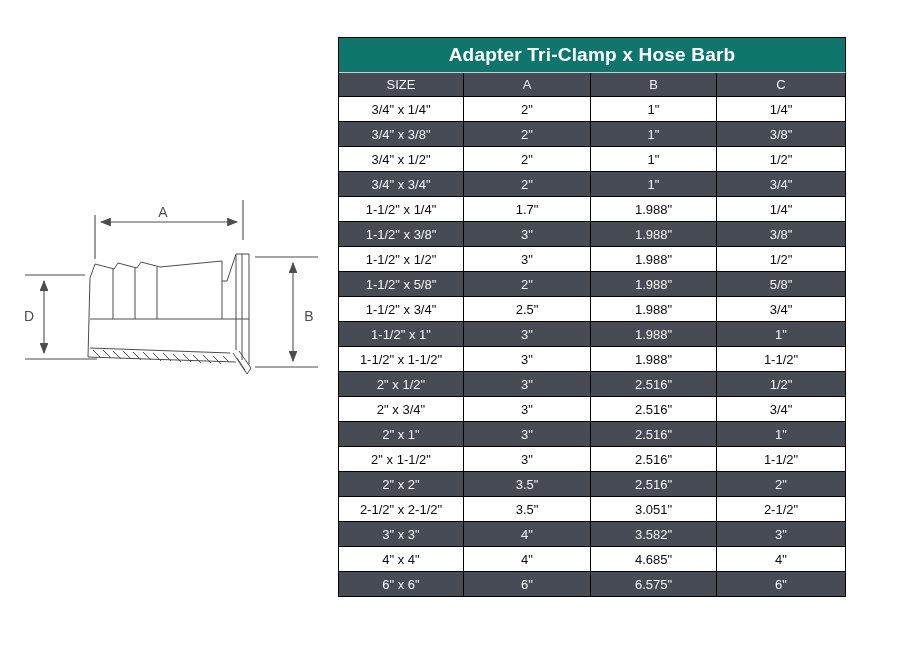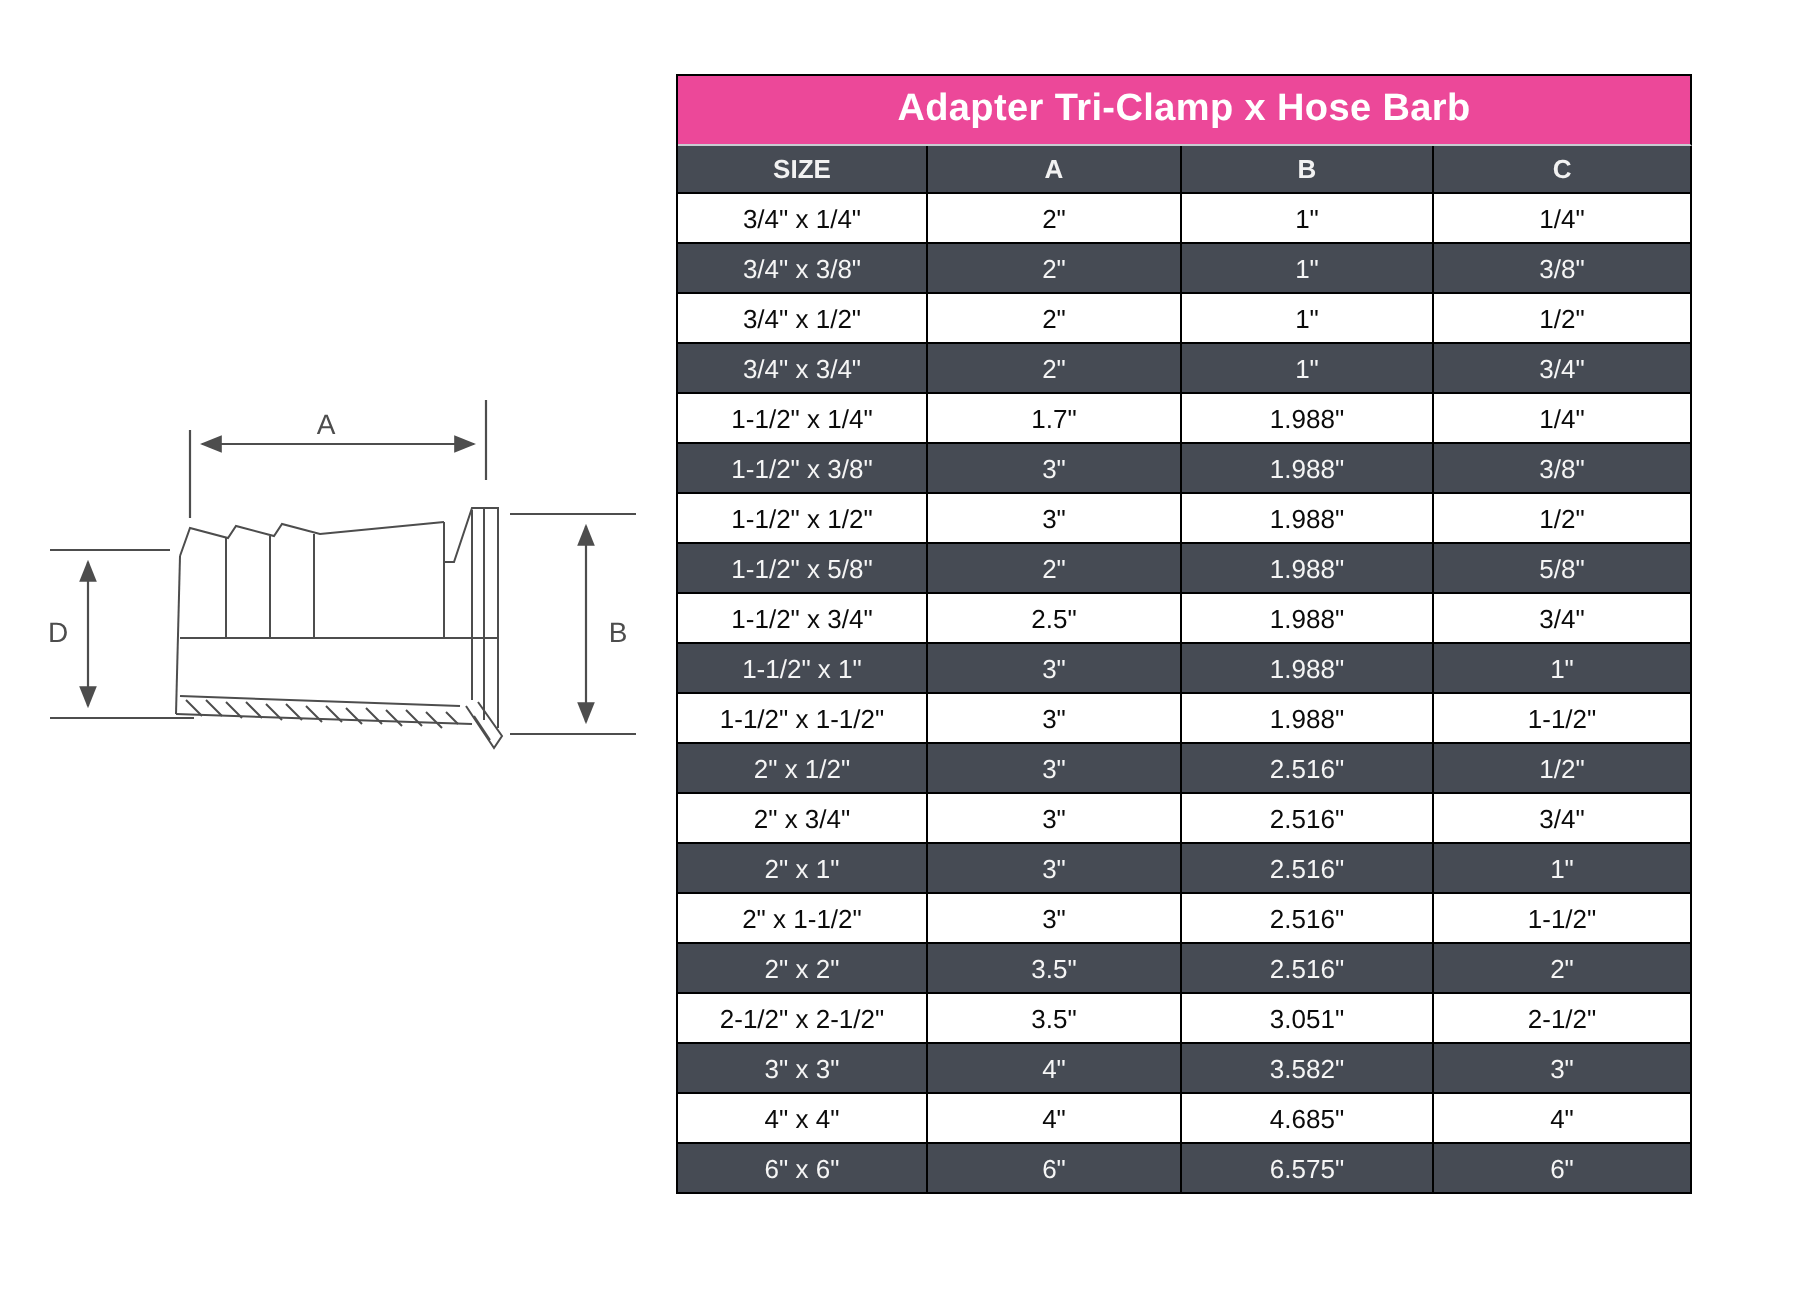--- a/index.html
+++ b/index.html
@@ -18,27 +18,27 @@
   .spec-table col.c-size{width:125px;}
   .spec-table col.c-a{width:127px;}
   .spec-table col.c-b{width:126px;}
   .spec-table col.c-c{width:129px;}
   .spec-table th,.spec-table td{
     border-right:1px solid #000;border-bottom:1px solid #000;
     text-align:center;vertical-align:middle;padding:0;
     box-sizing:border-box;overflow:hidden;white-space:nowrap;
   }
   .title-row th{
-    height:35px;background:#ec4899;color:#ffffff;
+    height:35px;background:#0f766e;color:#ffffff;
     font-size:19px;font-weight:bold;letter-spacing:.2px;
     border-bottom:1px solid #c9ccd1;
   }
   .header-row th{
     height:24px;background:#464b54;color:#f2f2f2;
-    font-size:13px;font-weight:bold;
+    font-size:13px;font-weight:normal;
   }
   .spec-table tbody td{
     height:25px;font-size:13px;color:#0b0b0b;background:#ffffff;
   }
   .spec-table tbody tr:nth-child(even) td{
     background:#464b54;color:#f5f5f5;
   }
   
   .drawing-wrap{position:absolute;left:15px;top:192px;width:312px;height:200px;}
   .drawing-wrap svg{display:block;}

